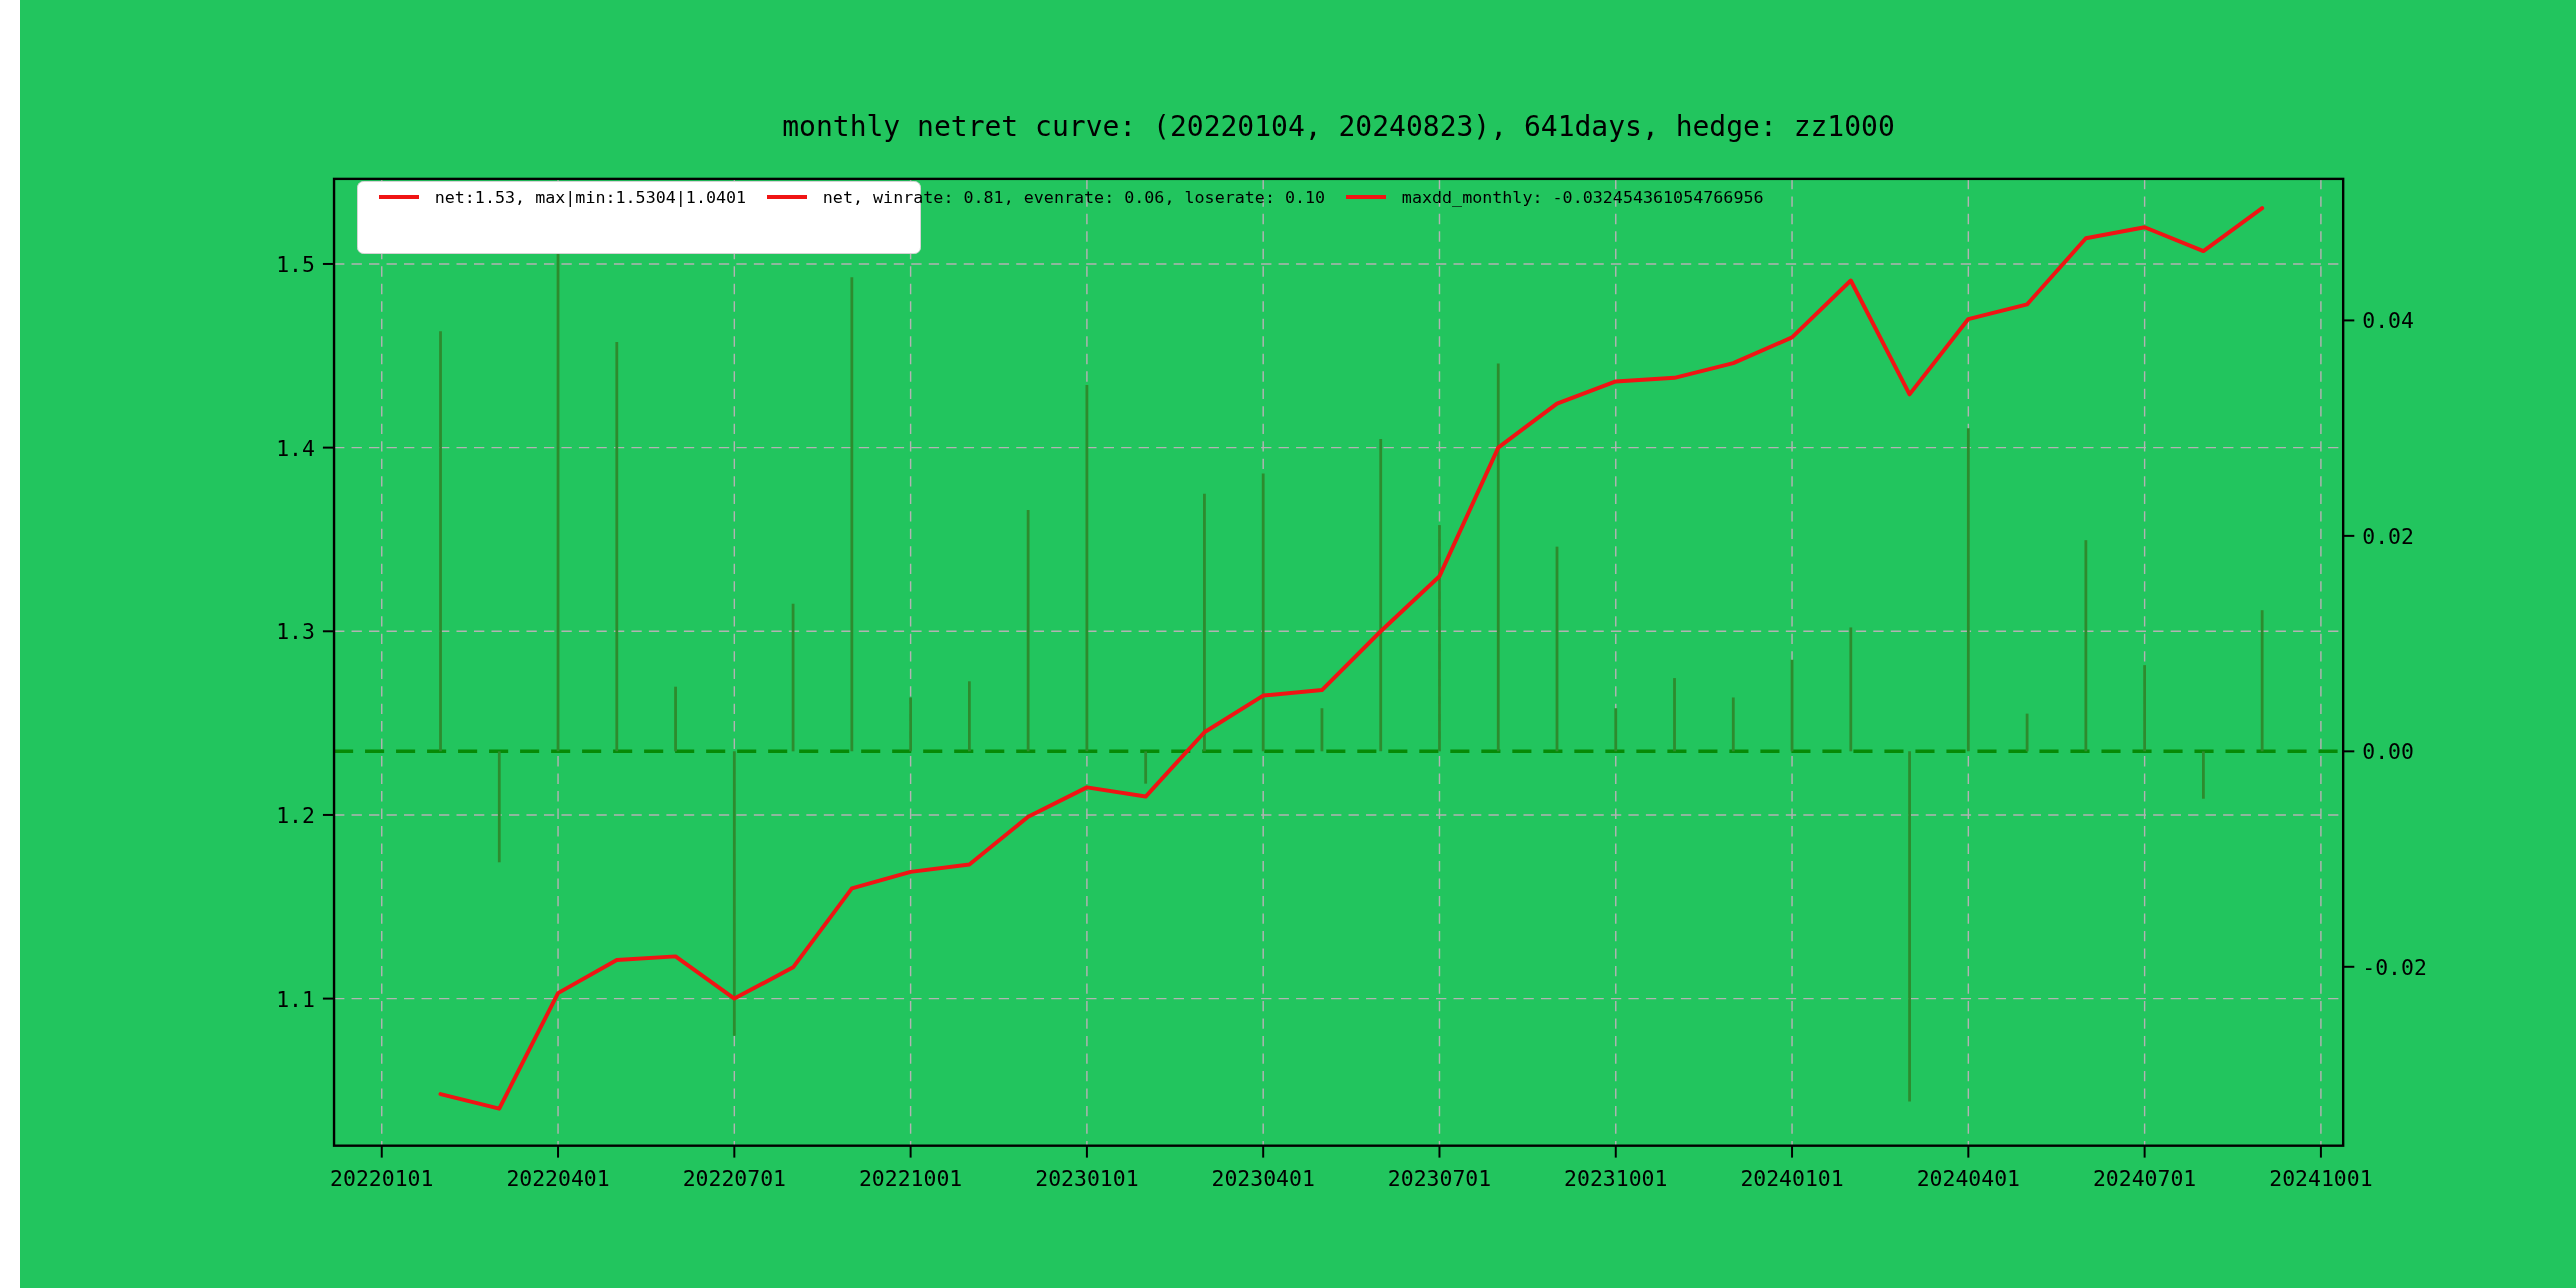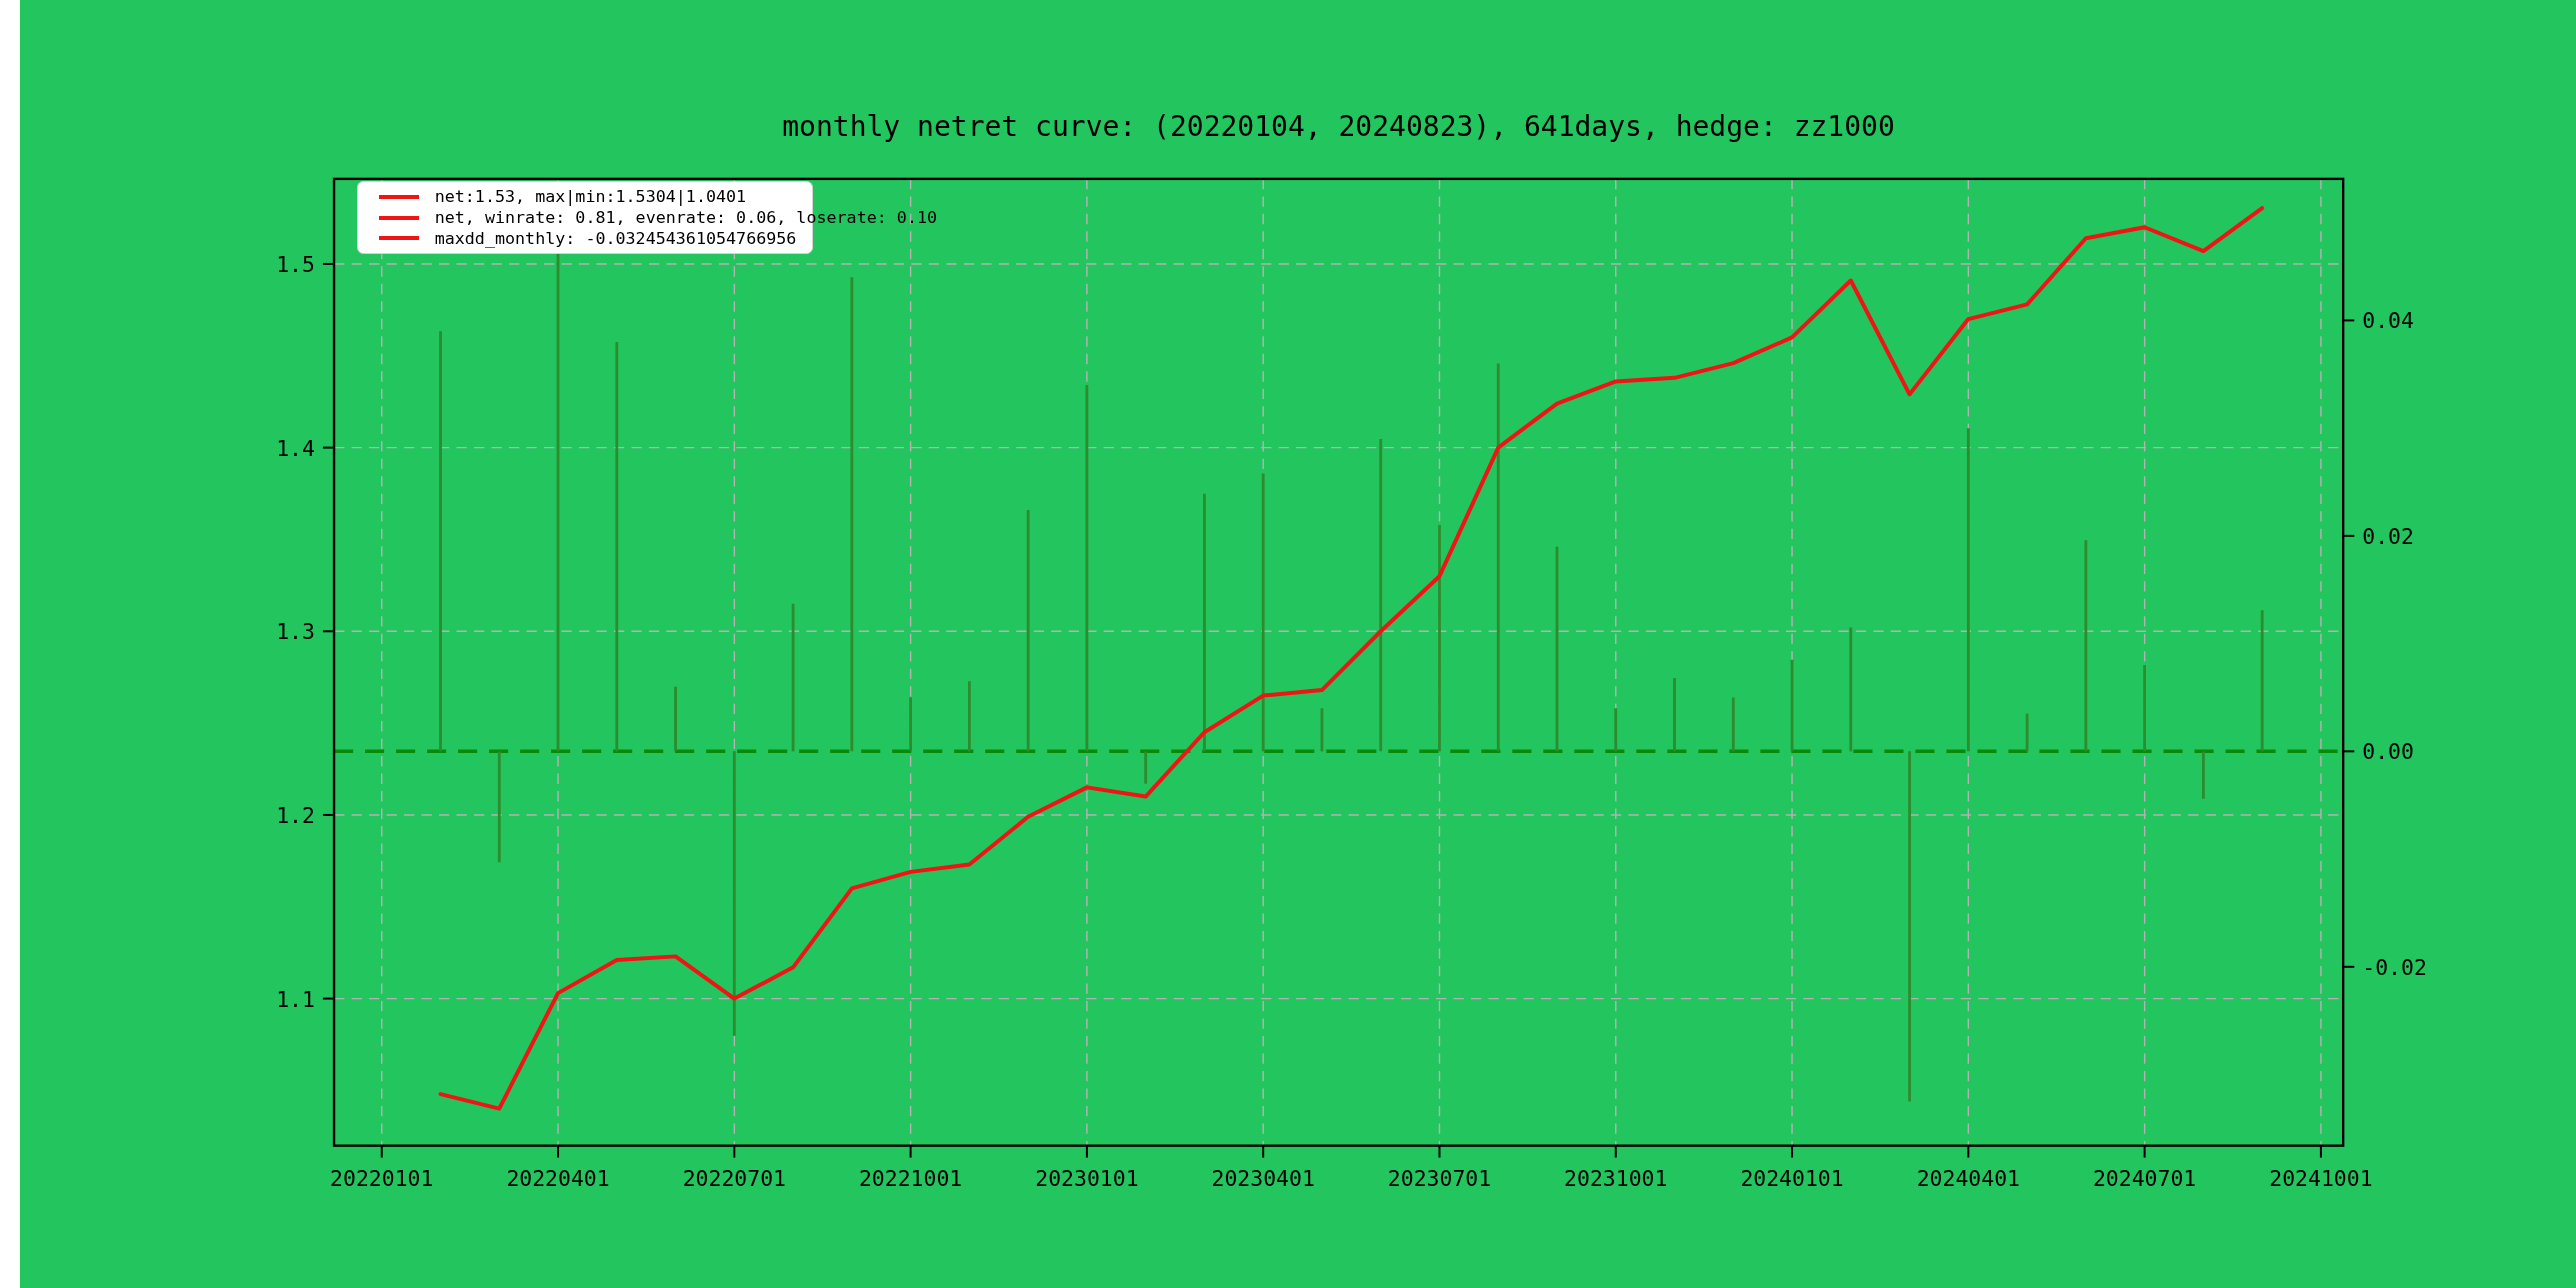--- a/index.html
+++ b/index.html
@@ -1,23 +1,23 @@
 <!DOCTYPE html>
 <html style="font-size:12.7px"><head>
 <meta charset="utf-8">
 <style>
   html,body{margin:0;padding:0;background:#ffffff;}
   body{width:2576px;height:1288px;position:relative;font-family:"DejaVu Sans Mono",monospace;}
   .figure{position:absolute;left:0;top:0;width:2576px;height:1288px;background:#22c55e;margin-left:20px;}
   .chart-title{position:absolute;left:314px;top:110px;width:2009px;text-align:center;
     font-size:28px;color:#000;white-space:pre;}
   svg.plot{position:absolute;left:0;top:0;width:2576px;height:1288px;}
-  .legend-box{position:absolute;left:337px;top:181px;width:456px;height:73px;
+  .legend-box{position:absolute;left:337px;top:181px;width:564px;height:73px;
     background:#ffffff;border:1.6px solid #d4d4d4;border-radius:6.4px;box-sizing:border-box;
-    display:flex;flex-direction:column;justify-content:center;padding:4.8px 0 4.8px 0;}
+    display:flex;flex-direction:row;justify-content:space-between;padding:4.8px 0 4.8px 0;}
   .legend-row{display:flex;align-items:center;height:20.7px;}
   .legend-line{display:inline-block;width:40px;height:4px;background:#f01414;margin-left:20.7px;margin-right:16px;flex:0 0 auto;}
   .legend-label{font-size:16.7px;color:#000;white-space:pre;line-height:20.7px;}
 </style>
 </head>
 <body>
 
 <div class="figure">
   <div class="chart-title">monthly netret curve: (20220104, 20240823), 641days, hedge: zz1000</div>
 

